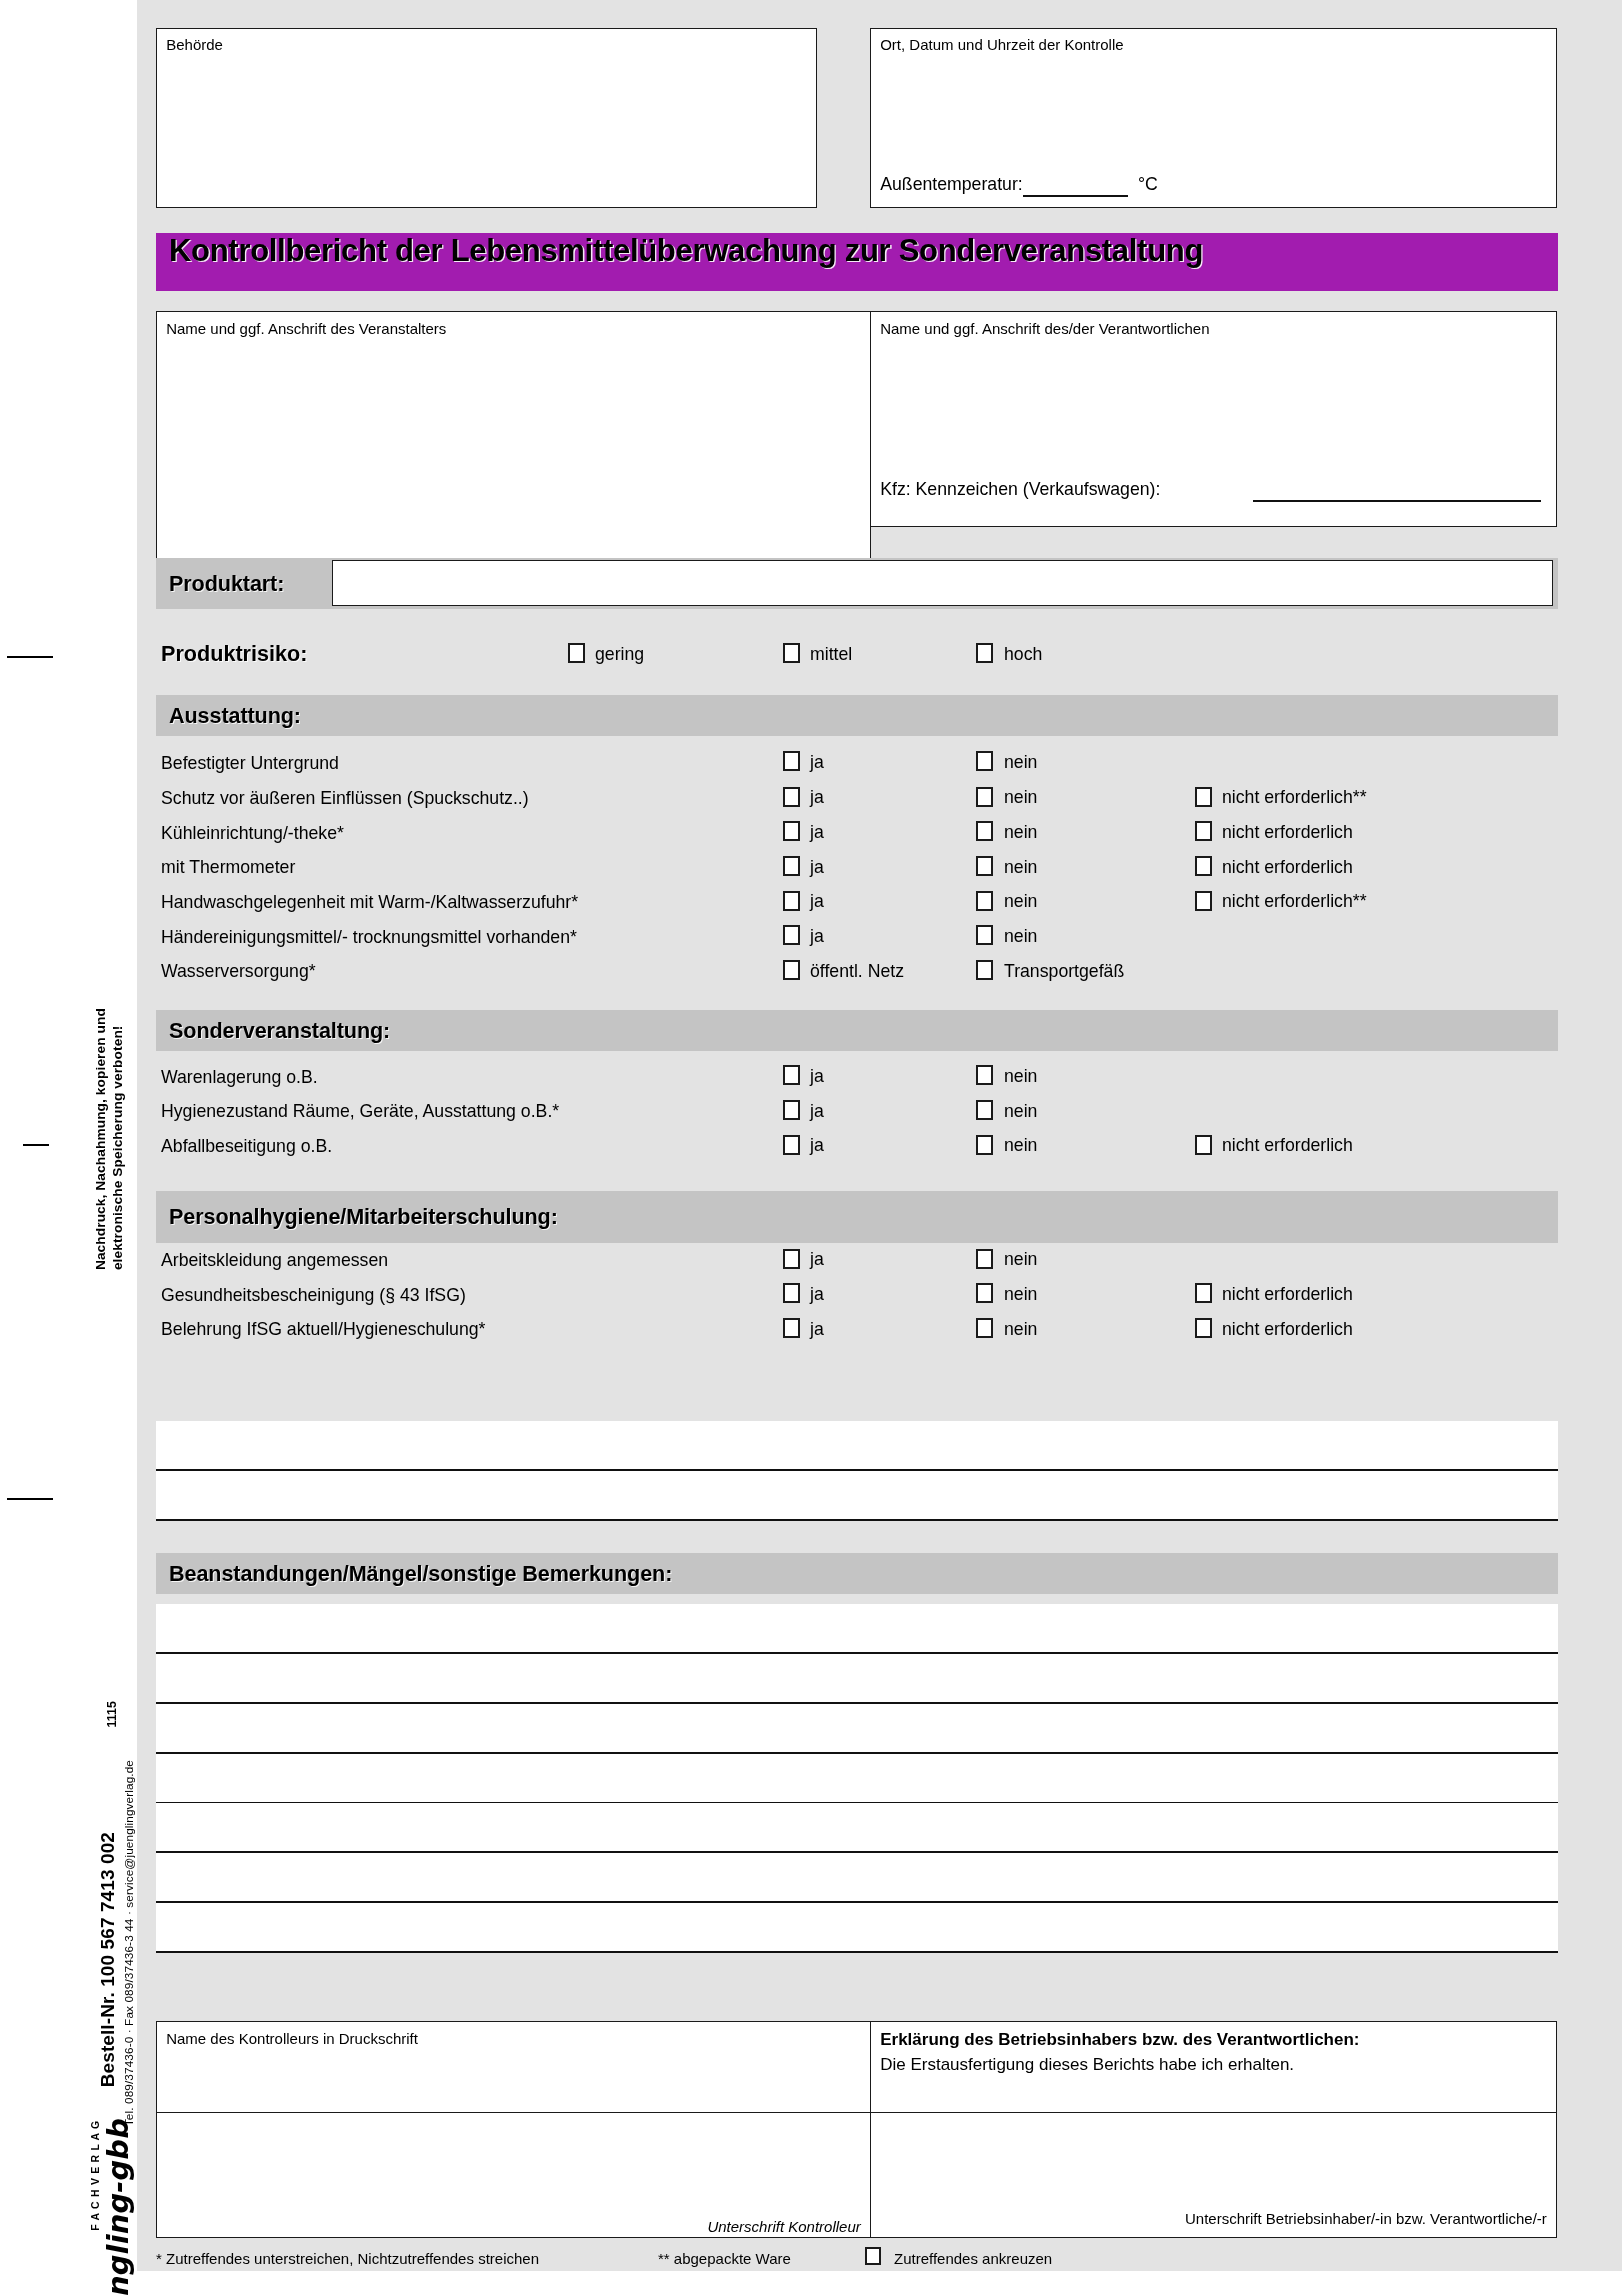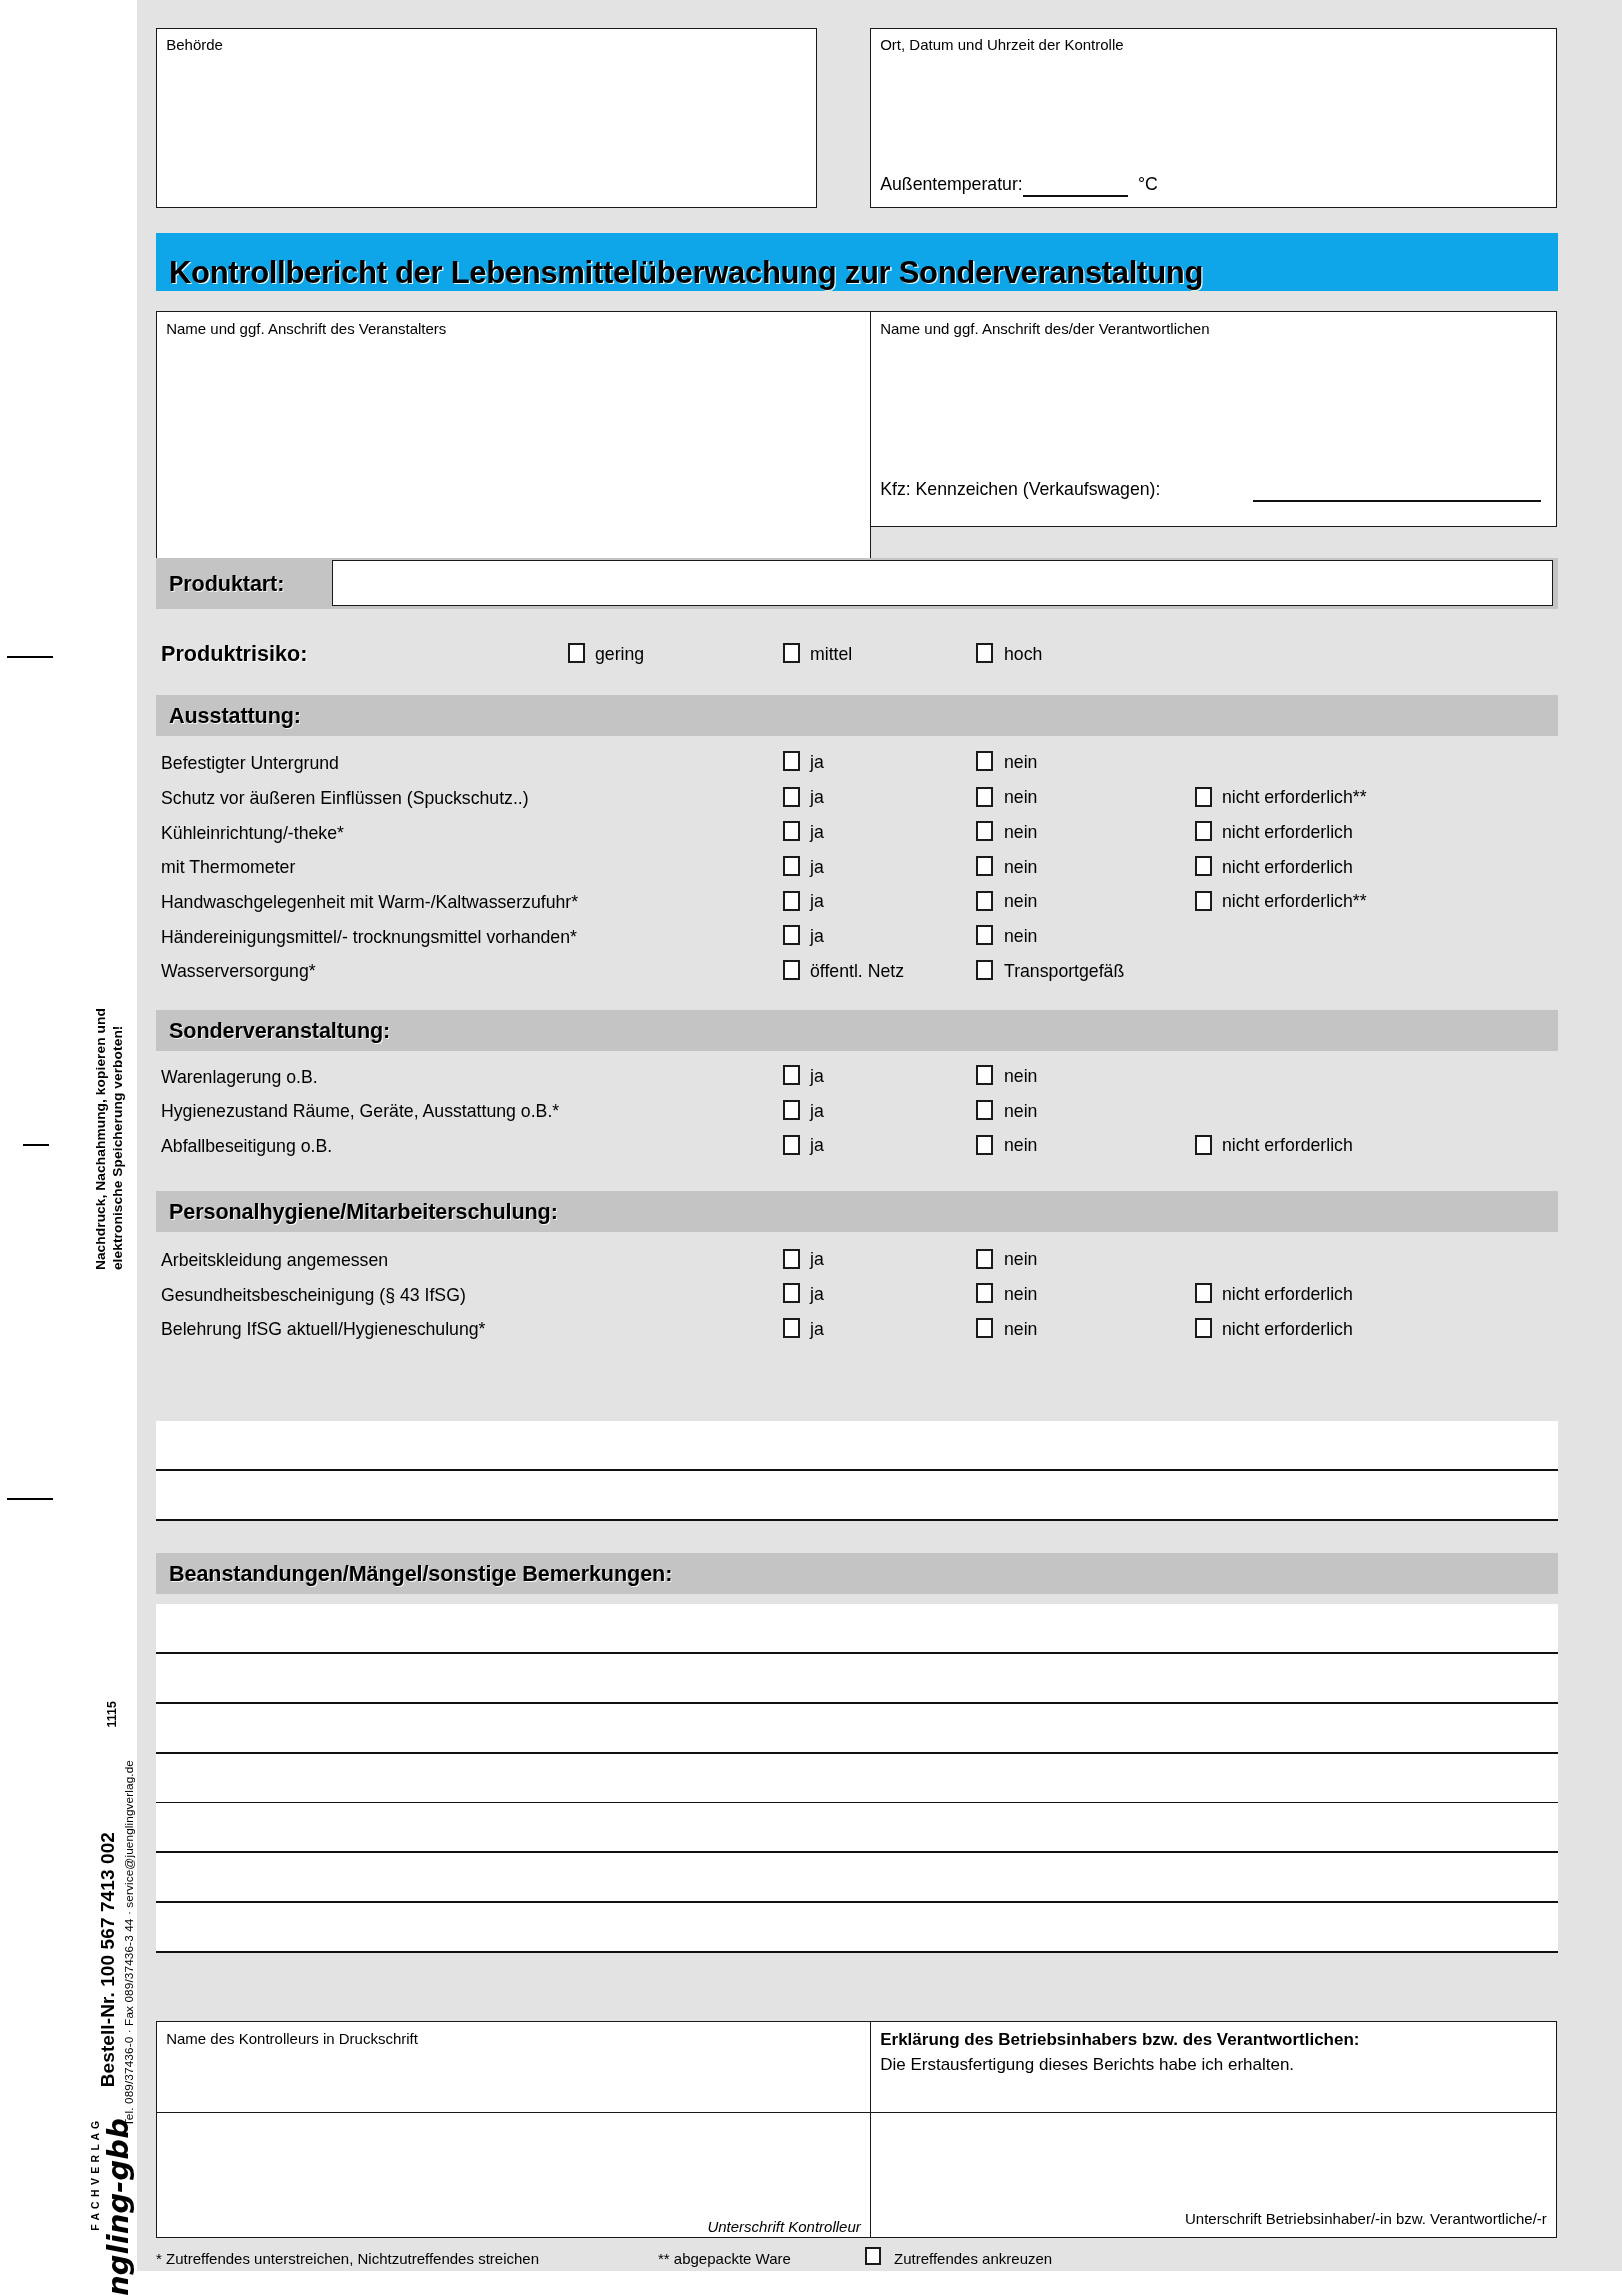--- a/index.html
+++ b/index.html
@@ -31,22 +31,22 @@
     position:absolute; background:#fff;
     border:1.3px solid #1a1a1a;
     box-sizing:border-box;
   }
   .boxlabel {
     position:absolute; font-size:15px; color:#000; white-space:nowrap;
   }
 
   
   .titleband {
-    position:absolute; background:#0ea5e9;
-    display:flex; align-items:flex-end;
+    position:absolute; background:#a21caf;
+    display:flex; align-items:flex-start;
     box-sizing:border-box;
   }
   .titleband .t {
     font-size:31px; font-weight:bold; letter-spacing:-0.3px;
     text-shadow: 1.3px 1.3px 0 rgba(255,255,255,0.9);
     white-space:nowrap;
   }
 
   
   .secband {
@@ -220,21 +220,21 @@
   <div class="cbtext" style="left:1004px; top:1101px;">nein</div>
 
   <div class="qlabel" style="left:161px; top:1136px;">Abfallbeseitigung o.B.</div>
   <div class="cbx" style="left:783px; top:1135px;"></div>
   <div class="cbtext" style="left:810px; top:1135px;">ja</div>
   <div class="cbx" style="left:976px; top:1135px;"></div>
   <div class="cbtext" style="left:1004px; top:1135px;">nein</div>
   <div class="cbx" style="left:1195px; top:1135px;"></div>
   <div class="cbtext" style="left:1222px; top:1135px;">nicht erforderlich</div>
 
-  <div class="secband" style="left:156px; top:1191px; width:1402px; height:41px; padding-left:13px;">
+  <div class="secband" style="left:156px; top:1191px; width:1402px; height:52px; padding-left:13px;">
     <div class="s">Personalhygiene/Mitarbeiterschulung:</div>
   </div>
 
   <div class="qlabel" style="left:161px; top:1250px;">Arbeitskleidung angemessen</div>
   <div class="cbx" style="left:783px; top:1249px;"></div>
   <div class="cbtext" style="left:810px; top:1249px;">ja</div>
   <div class="cbx" style="left:976px; top:1249px;"></div>
   <div class="cbtext" style="left:1004px; top:1249px;">nein</div>
 
   <div class="qlabel" style="left:161px; top:1285px;">Gesundheitsbescheinigung (§ 43 IfSG)</div>

